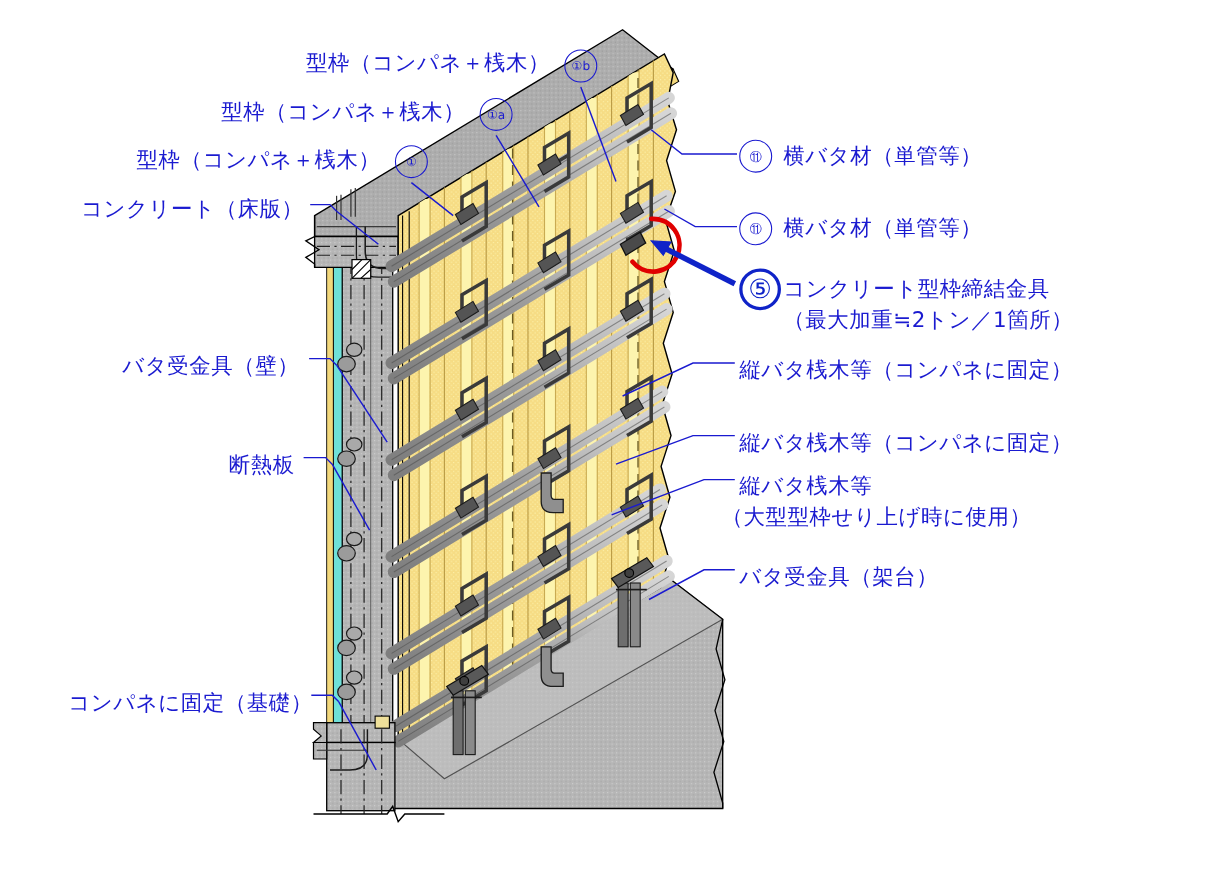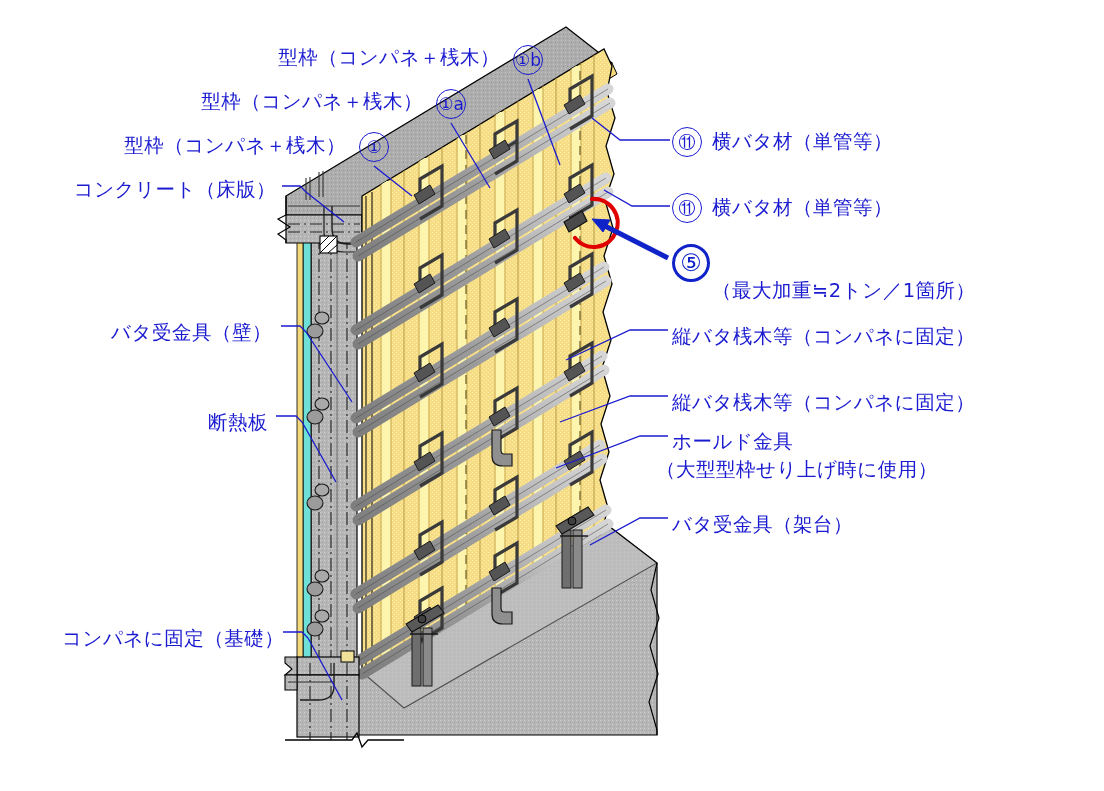--- a/index.html
+++ b/index.html
@@ -27,21 +27,21 @@
     letter-spacing:0.5px;
     user-select:none;
   }
   .lbl.r{text-align:left;}
   .lbl.l{text-align:right;}
   .lbl2{line-height:28px;}
   .marknum{
     position:absolute;
     color:#1a1ad0;
     font-family:"DejaVu Sans","Liberation Sans",sans-serif;
-    font-size:17px;
+    font-size:11px;
     width:30px;height:30px;
     border:1.5px solid #1a1ad0;
     border-radius:50%;
     display:flex;align-items:center;justify-content:center;
     box-sizing:border-box;
     letter-spacing:0px;
     user-select:none;
   }
   .marknum.big{
     width:38px;height:38px;
@@ -435,26 +435,27 @@
   <div class="lbl l" style="left:110px; top:88px; width:313px;">型枠（コンパネ＋桟木）</div>
   <div class="lbl l" style="left:110px; top:132px; width:236px;">型枠（コンパネ＋桟木）</div>
   <div class="lbl l" style="left:60px; top:176px; width:216px;">コンクリート（床版）</div>
   <div class="lbl l" style="left:74px; top:319px; width:198px;">バタ受金具（壁）</div>
   <div class="lbl l" style="left:146px; top:409px; width:122px;">断熱板</div>
   <div class="lbl l" style="left:62px; top:625px; width:216px;">コンパネに固定（基礎）</div>
 
   <div class="lbl r" style="left:712px; top:128px;">横バタ材（単管等）</div>
   <div class="lbl r" style="left:712px; top:194px;">横バタ材（単管等）</div>
 
+  <div class="lbl r lbl2" style="left:712px; top:249px;">コンクリート型枠締結金具</div>
   <div class="lbl r lbl2" style="left:712px; top:277px;">（最大加重≒2トン／1箇所）</div>
 
   <div class="lbl r" style="left:672px; top:323px;">縦バタ桟木等（コンパネに固定）</div>
   <div class="lbl r" style="left:672px; top:389px;">縦バタ桟木等（コンパネに固定）</div>
 
-  <div class="lbl r lbl2" style="left:672px; top:428px;">ホールド金具</div>
+  <div class="lbl r lbl2" style="left:672px; top:428px;">縦バタ桟木等</div>
   <div class="lbl r lbl2" style="left:656px; top:456px;">（大型型枠せり上げ時に使用）</div>
 
   <div class="lbl r" style="left:672px; top:511px;">バタ受金具（架台）</div>
 
   <div class="marknum" style="left:513px; top:45px;">①b</div>
   <div class="marknum" style="left:436px; top:89px;">①a</div>
   <div class="marknum" style="left:359px; top:132px;">①</div>
   <div class="marknum" style="left:672px; top:127px;">⑪</div>
   <div class="marknum" style="left:672px; top:193px;">⑪</div>
   <div class="marknum big" style="left:672px; top:244px;">⑤</div>

